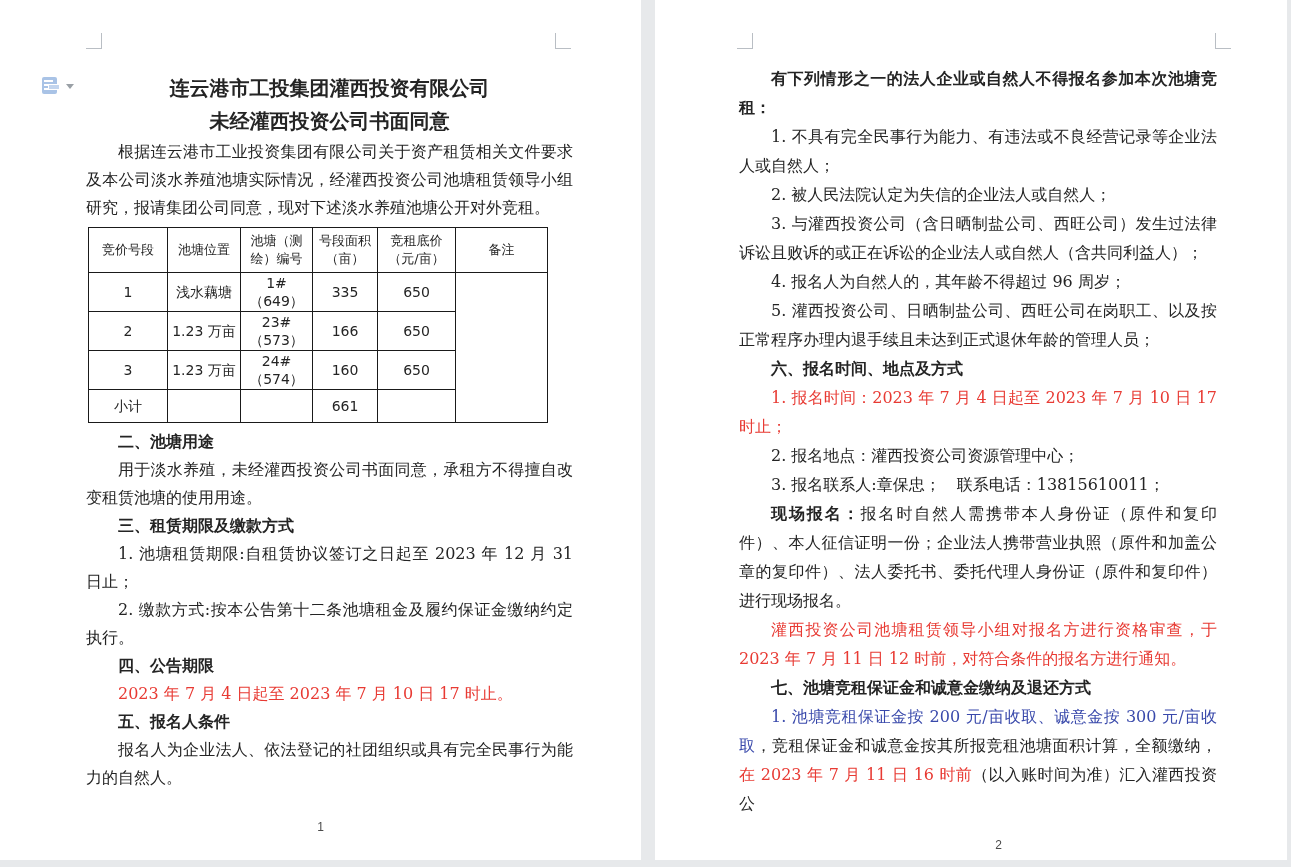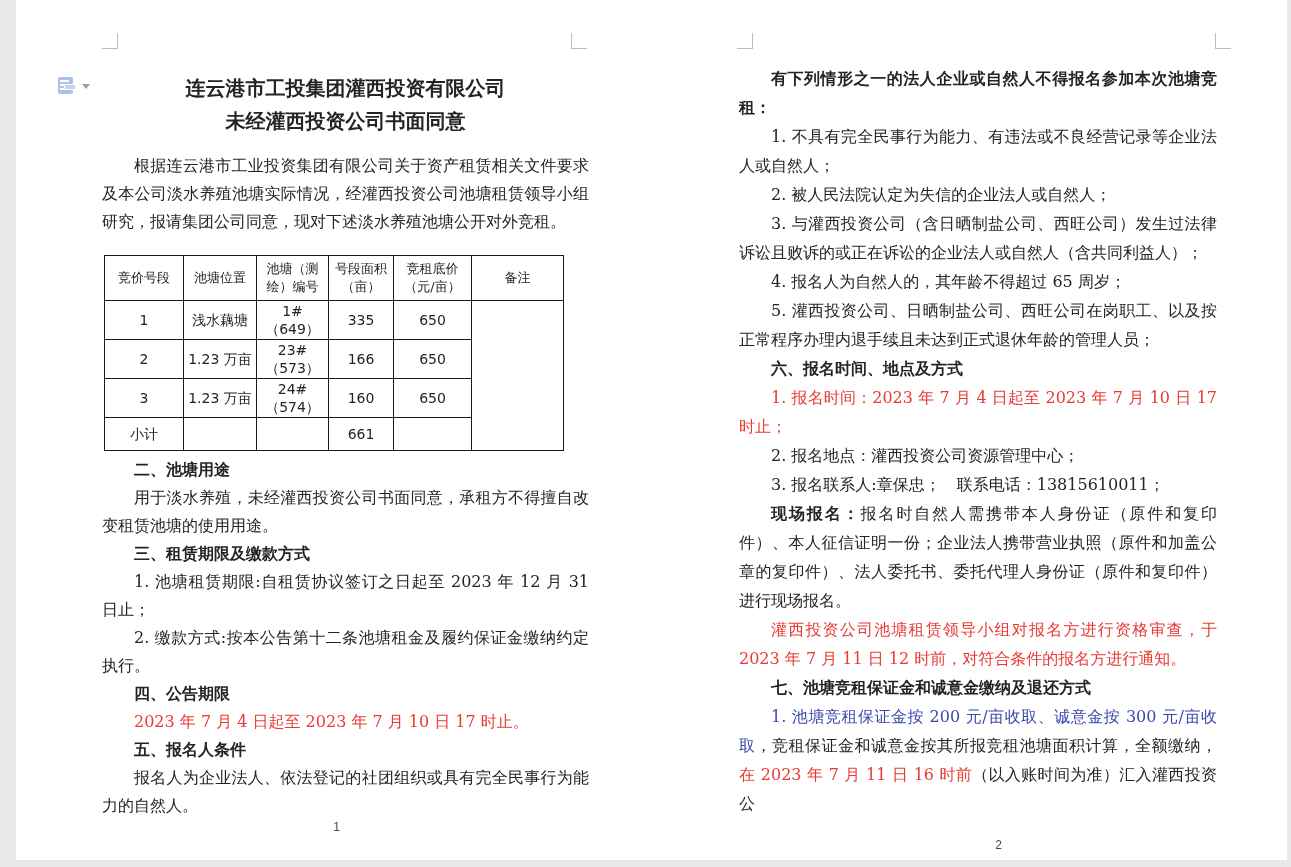--- a/index.html
+++ b/index.html
@@ -5,21 +5,21 @@
   html,body{margin:0;padding:0;}
   body{
     width:1291px;height:867px;position:relative;overflow:hidden;
     background:#e7e9eb;
     font-family:"DejaVu Serif","Liberation Serif",serif;
     color:#242424;
   }
   .page{
     position:absolute;top:0;height:860px;background:#ffffff;
   }
-  #page-1{left:16px;width:641px;}
+  #page-1{left:0;width:641px;}
   #page-2{left:655px;width:687px;}
 
   
   .mark{position:absolute;width:15px;height:15px;top:33px;}
   .mark.tl{border-right:1px solid #b9bec4;border-bottom:1px solid #b9bec4;}
   .mark.tr{border-left:1px solid #b9bec4;border-bottom:1px solid #b9bec4;}
 
   
   .widget{position:absolute;left:42px;top:77px;width:34px;height:20px;cursor:pointer;}
   .doc-ico{
@@ -43,27 +43,27 @@
   .content{position:absolute;font-size:16px;line-height:28px;text-align:justify;}
   #page-1 .content{left:86px;width:487px;top:72px;}
   #page-2 .content{left:84px;width:478px;top:64px;line-height:29px;}
 
   .title{
     text-align:center;font-weight:bold;font-size:20px;line-height:33px;
     text-indent:0;font-family:"DejaVu Sans","Liberation Sans",sans-serif;
   }
   p{margin:0;text-indent:2em;}
   .h{font-weight:bold;font-family:"DejaVu Sans","Liberation Sans",sans-serif;}
-  .intro{margin-top:14px;}
+  .intro{}
   .red{color:#e83a33;}
   .blue{color:#3949ab;}
   .lead{font-weight:bold;font-family:"DejaVu Sans","Liberation Sans",sans-serif;}
 
   table.bid{
-    border-collapse:collapse;margin:19px 0 5px 2px;
+    border-collapse:collapse;margin:5px 0 5px 2px;
     table-layout:fixed;width:459px;
     font-family:"DejaVu Sans","Liberation Sans",sans-serif;
   }
   table.bid th,table.bid td{
     border:1px solid #1a1a1a;text-align:center;vertical-align:middle;
     padding:1px 3px;overflow:hidden;
   }
   table.bid th{font-weight:normal;font-size:13px;line-height:18px;height:42px;}
   table.bid td{font-size:14px;line-height:18px;height:30px;}
 
@@ -166,21 +166,21 @@
 
 <div class="page" id="page-2">
   <div class="mark tl" style="left:82px;"></div>
   <div class="mark tr" style="left:560px;"></div>
 
   <div class="content">
     <p class="h">有下列情形之一的法人企业或自然人不得报名参加本次池塘竞租：</p>
     <p>1. 不具有完全民事行为能力、有违法或不良经营记录等企业法人或自然人；</p>
     <p>2. 被人民法院认定为失信的企业法人或自然人；</p>
     <p>3. 与灌西投资公司（含日晒制盐公司、西旺公司）发生过法律诉讼且败诉的或正在诉讼的企业法人或自然人（含共同利益人）；</p>
-    <p>4. 报名人为自然人的，其年龄不得超过 65 周岁；</p>
+    <p>4. 报名人为自然人的，其年龄不得超过 96 周岁；</p>
     <p>5. 灌西投资公司、日晒制盐公司、西旺公司在岗职工、以及按正常程序办理内退手续且未达到正式退休年龄的管理人员；</p>
 
     <p class="h">六、报名时间、地点及方式</p>
     <p class="red">1. 报名时间：2023 年 7 月 4 日起至 2023 年 7 月 10 日 17 时止；</p>
     <p>2. 报名地点：灌西投资公司资源管理中心；</p>
     <p>3. 报名联系人:章保忠；　联系电话：13815610011；</p>
 
     <p><span class="lead">现场报名：</span><span>报名时自然人需携带本人身份证（原件和复印件）、本人征信证明一份；企业法人携带营业执照（原件和加盖公章的复印件）、法人委托书、委托代理人身份证（原件和复印件）进行现场报名。</span></p>
 
     <p class="red">灌西投资公司池塘租赁领导小组对报名方进行资格审查，于 2023 年 7 月 11 日 12 时前，对符合条件的报名方进行通知。</p>

